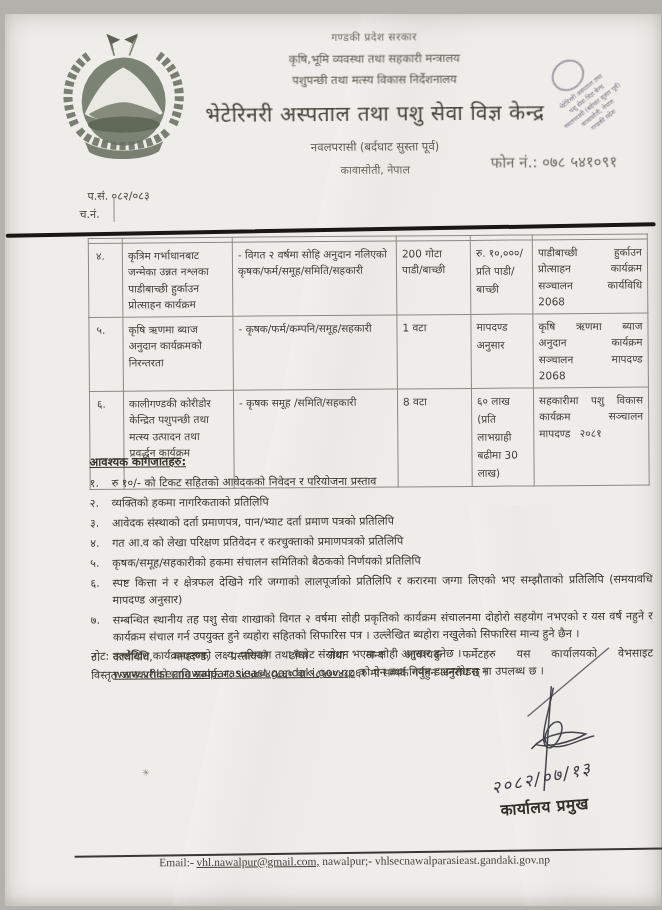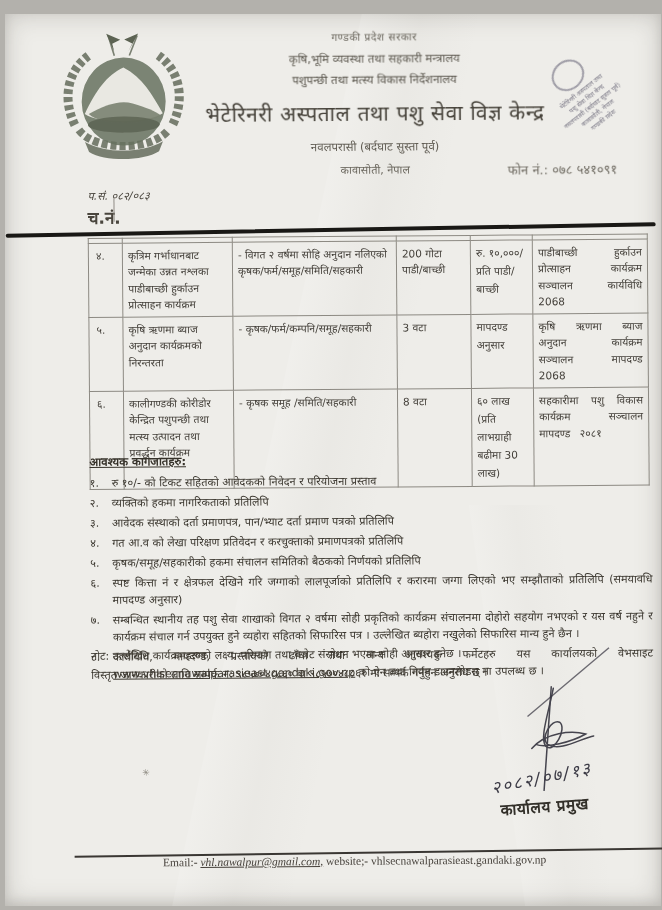--- a/index.html
+++ b/index.html
@@ -24,23 +24,23 @@
 
   
   .emblem{position:absolute;left:56px;top:28px;width:138px;height:142px;opacity:.88;}
   .hdr{position:absolute;left:186px;top:30px;width:380px;text-align:center;}
   .hdr-line1{font-size:10.5px;color:#6e6a61;letter-spacing:.5px;filter:blur(.2px);}
   .hdr-line2{font-size:11.5px;color:#625e55;margin-top:7px;filter:blur(.2px);}
   .hdr-line3{font-size:11.5px;color:#5d5950;margin-top:6px;filter:blur(.2px);}
   .hdr-title{font-size:21px;color:#46423a;margin-top:12px;letter-spacing:.5px;white-space:nowrap;filter:blur(.15px);}
   .hdr-addr1{font-size:11.5px;color:#615d54;margin-top:12px;}
   .hdr-addr2{font-size:11px;color:#6a665d;margin-top:8px;}
-  .hdr-phone{position:absolute;right:44px;top:162px;font-size:13px;color:#6e6a61;filter:blur(.25px);}
-  .refno{position:absolute;left:88px;top:186px;font-size:11px;color:#4a463e;font-style:italic;}
-  .chno{position:absolute;left:88px;top:204px;font-size:17px;color:#4a463e;font-weight:bold;}
+  .hdr-phone{position:absolute;right:44px;top:153px;font-size:15px;color:#6e6a61;filter:blur(.25px);}
+  .refno{position:absolute;left:88px;top:186px;font-size:11px;color:#4a463e;}
+  .chno{position:absolute;left:80px;top:204px;font-size:11px;color:#4a463e;}
   .tick{position:absolute;left:114px;top:196px;width:1px;height:24px;background:#8f8c85;}
   .rule-heavy{position:absolute;left:6px;top:228px;width:650px;height:4px;background:#191815;transform:rotate(-0.55deg);border-radius:2px;}
 
   
   .stamp{position:absolute;left:536px;top:52px;width:126px;height:126px;transform:rotate(-38deg);
          color:#5f5c6e;opacity:.8;filter:blur(.45px);text-align:center;}
   .stamp-ring{width:30px;height:26px;border:2px solid #6a6779;border-radius:50%;margin:0 auto 2px auto;opacity:.75;}
   .stamp-line{font-size:6.5px;line-height:9px;white-space:nowrap;transform:scaleX(.96);}
 
   
@@ -66,21 +66,21 @@
   
   .penstroke{position:absolute;left:518px;top:648px;width:92px;height:72px;}
   .sig{position:absolute;left:498px;top:688px;width:120px;height:110px;}
   .sig-date{position:absolute;left:486px;top:762px;width:160px;font-size:17px;color:#3c3b46;transform:rotate(-11deg);letter-spacing:2px;font-style:italic;}
   .sig-title{position:absolute;left:496px;top:794px;width:170px;font-size:15.5px;font-weight:600;color:#33302a;transform:rotate(-4deg);letter-spacing:.5px;}
   .smudge{position:absolute;left:138px;top:766px;font-size:9px;color:#8b887f;transform:rotate(40deg);}
 
   
   .footer-rule{position:absolute;left:70px;top:852px;width:588px;height:2px;background:#3a3733;transform:rotate(-0.35deg);}
   .footer{position:absolute;left:70px;top:855px;width:560px;text-align:center;font-family:"Liberation Serif",serif;font-size:11.5px;color:#47423c;}
-  .footer .u{text-decoration:underline;font-style:italic;}
+  .footer .u{text-decoration:underline;}
 </style>
 </head>
 <body>
 
 <div class="paper">
   <div class="crease" style="left:40%;top:0;width:120px;height:100%;transform:skewX(-12deg);opacity:.25;"></div>
   <div class="crease" style="left:75%;top:55%;width:90px;height:45%;transform:skewX(8deg);opacity:.2;"></div>
 </div>
 
 <div class="content">
@@ -156,21 +156,21 @@
         <td>कृत्रिम गर्भाधानबाट जन्मेका उन्नत नश्लका पाडीबाच्छी हुर्काउन प्रोत्साहन कार्यक्रम</td>
         <td>- विगत २ वर्षमा सोहि अनुदान नलिएको कृषक/फर्म/समूह/समिति/सहकारी</td>
         <td>200 गोटा पाडी/बाच्छी</td>
         <td class="c-amount">रु. १०,०००/ प्रति पाडी/बाच्छी</td>
         <td class="c-basis">पाडीबाच्छी हुर्काउन प्रोत्साहन कार्यक्रम सञ्चालन कार्यविधि 2068</td>
       </tr>
       <tr>
         <td class="c-sn">५.</td>
         <td>कृषि ऋणमा ब्याज अनुदान कार्यक्रमको निरन्तरता</td>
         <td>- कृषक/फर्म/कम्पनि/समूह/सहकारी</td>
-        <td>3 वटा</td>
+        <td>1 वटा</td>
         <td class="c-amount">मापदण्ड अनुसार</td>
         <td class="c-basis">कृषि ऋणमा ब्याज अनुदान कार्यक्रम सञ्चालन मापदण्ड 2068</td>
       </tr>
       <tr>
         <td class="c-sn">६.</td>
         <td>कालीगण्डकी कोरीडोर केन्द्रित पशुपन्छी तथा मत्स्य उत्पादन तथा प्रवर्द्धन कार्यक्रम</td>
         <td>- कृषक समूह /समिति/सहकारी</td>
         <td>8 वटा</td>
         <td class="c-amount">६० लाख (प्रति लाभग्राही बढीमा 30 लाख)</td>
         <td class="c-basis">सहकारीमा पशु विकास कार्यक्रम सञ्चालन मापदण्ड २०८१</td>
@@ -231,16 +231,16 @@
       <path d="M30,62 C44,46 70,44 84,48 C70,56 44,62 34,58"></path>
       <line x1="50" y1="0" x2="42" y2="104"></line>
     </g>
   </svg>
   <div class="sig-date">२०८२/०७/१३</div>
   <div class="sig-title">कार्यालय प्रमुख</div>
   <div class="smudge">✳</div>
 
   <div class="footer-rule"></div>
   <div class="footer">
-    <span>Email:- </span><span class="u">vhl.nawalpur@gmail.com,</span><span> website;- </span><span>vhlsecnawalparasieast.gandaki.gov.np</span>
+    <span>Email:- </span><span class="u">vhl.nawalpur@gmail.com,</span><span> nawalpur;- </span><span>vhlsecnawalparasieast.gandaki.gov.np</span>
   </div>
 
 </div>
 
 </body></html>

